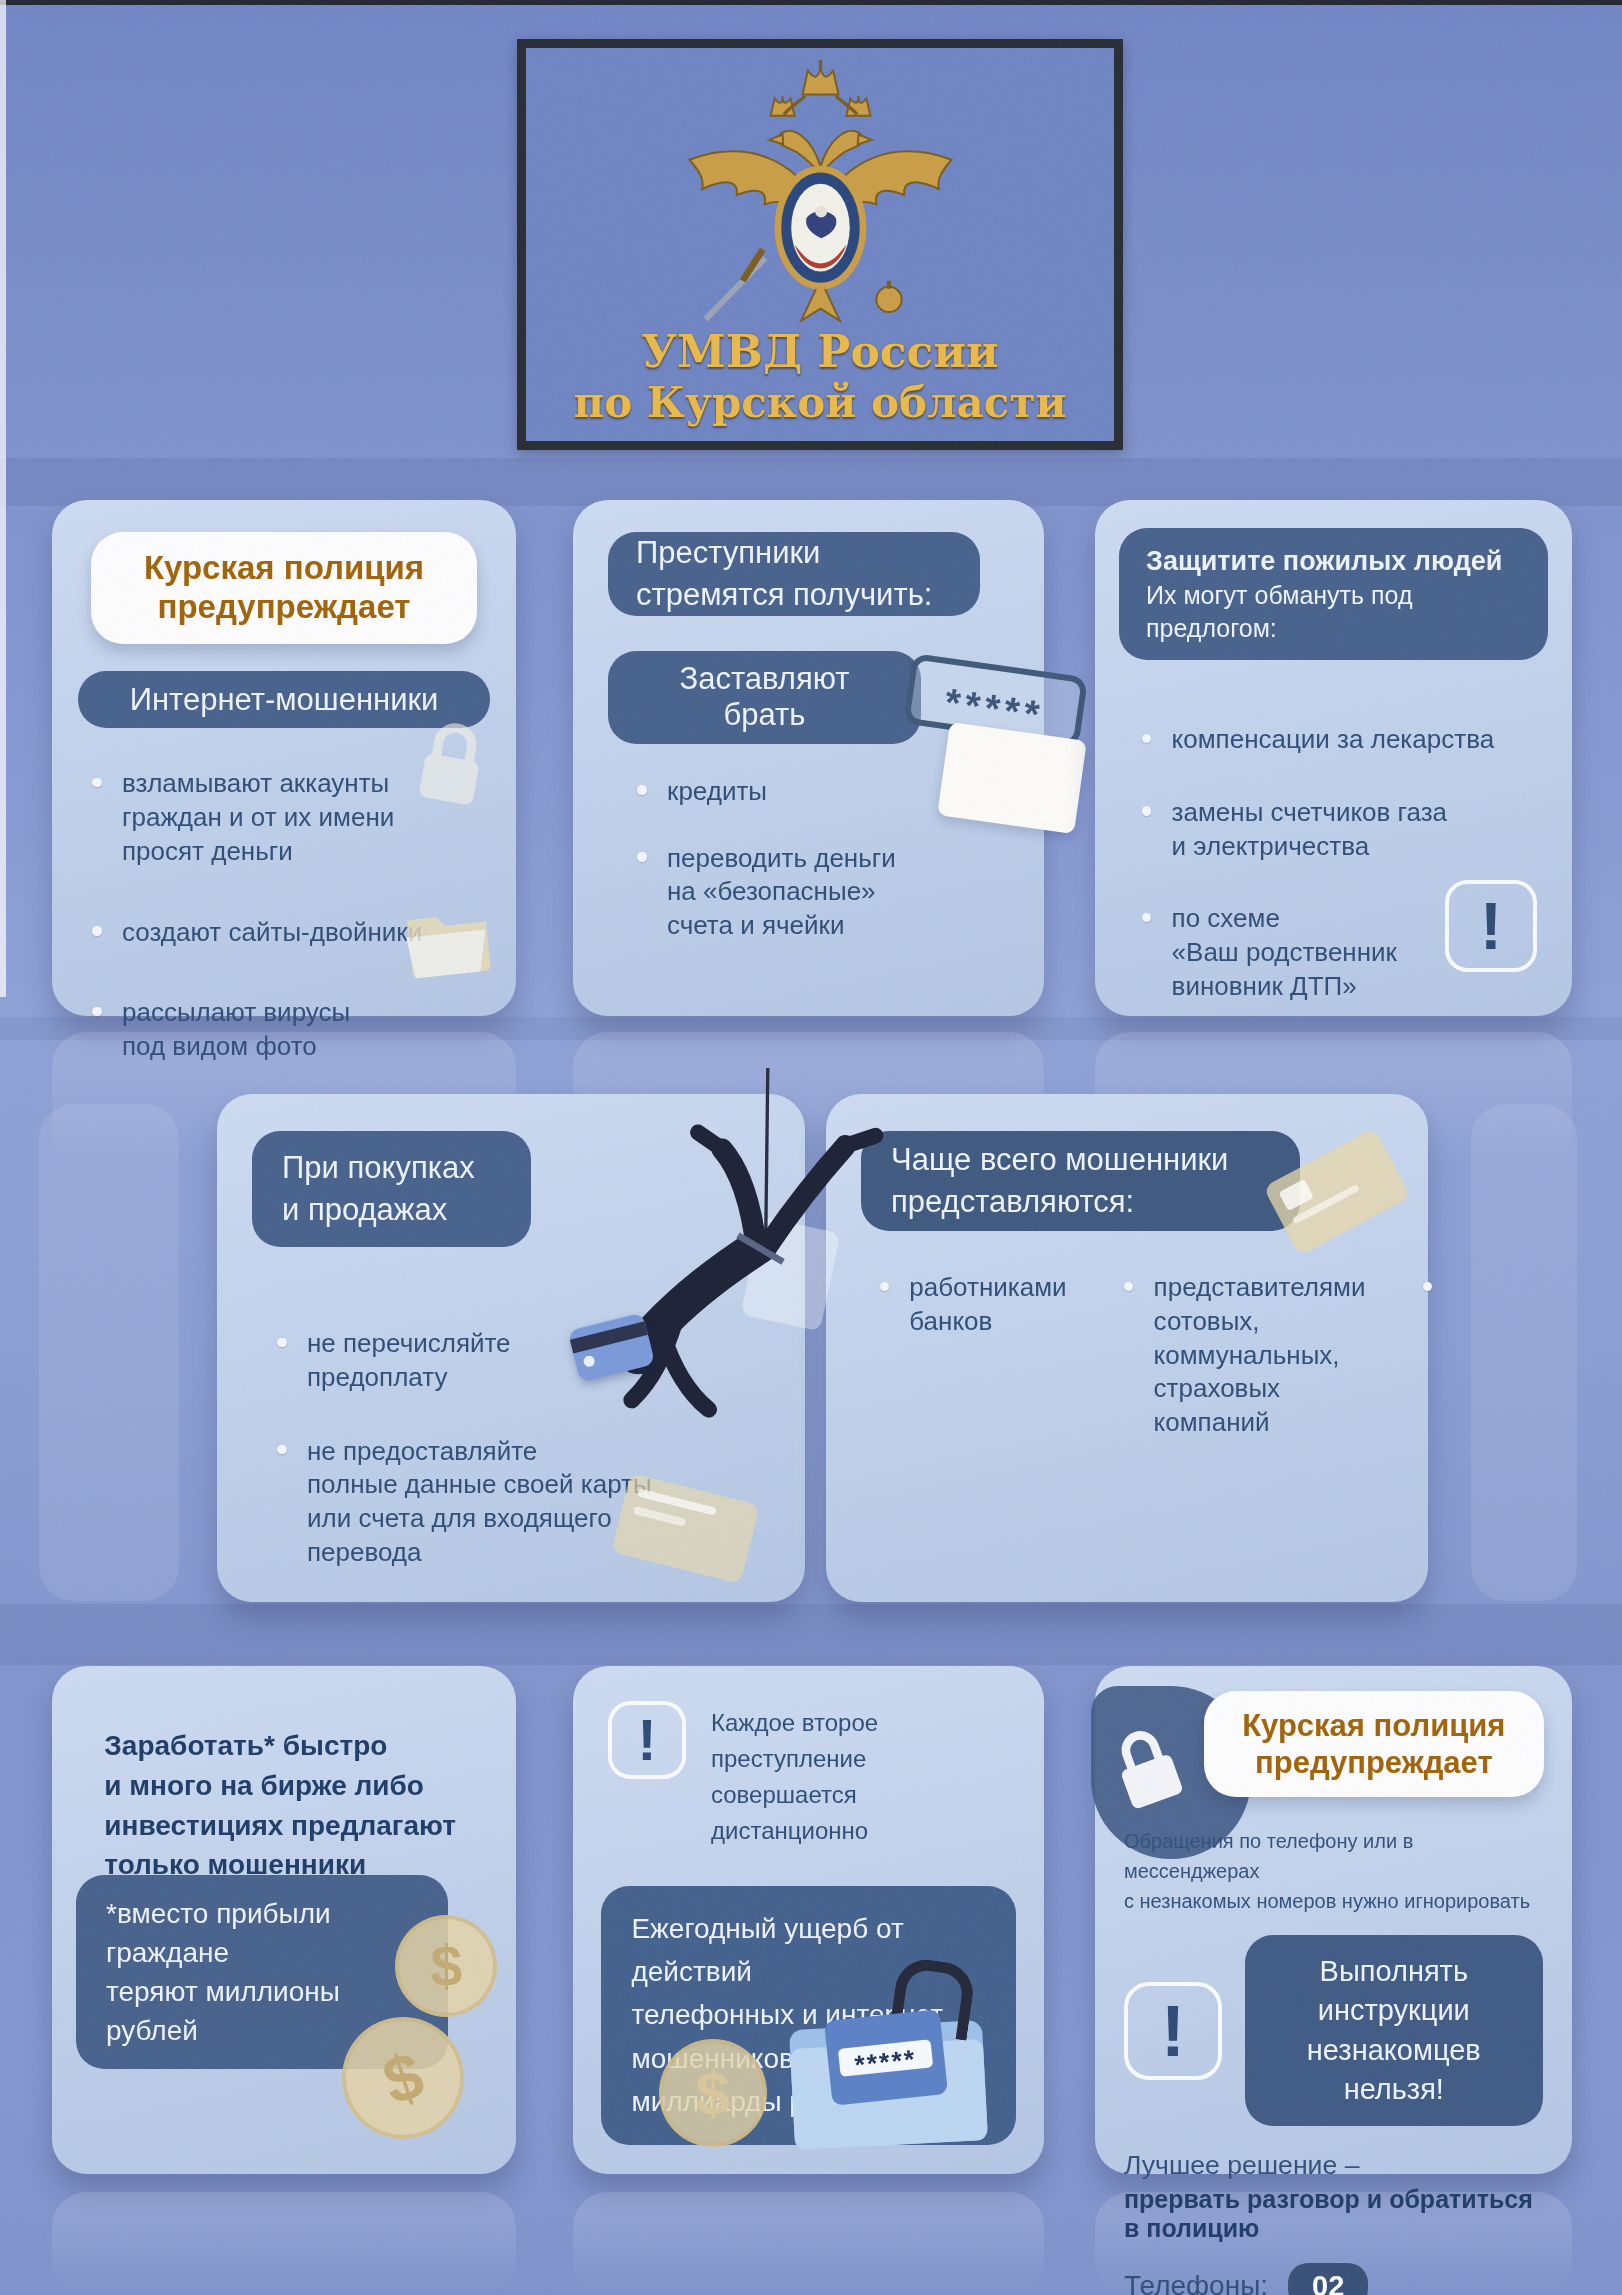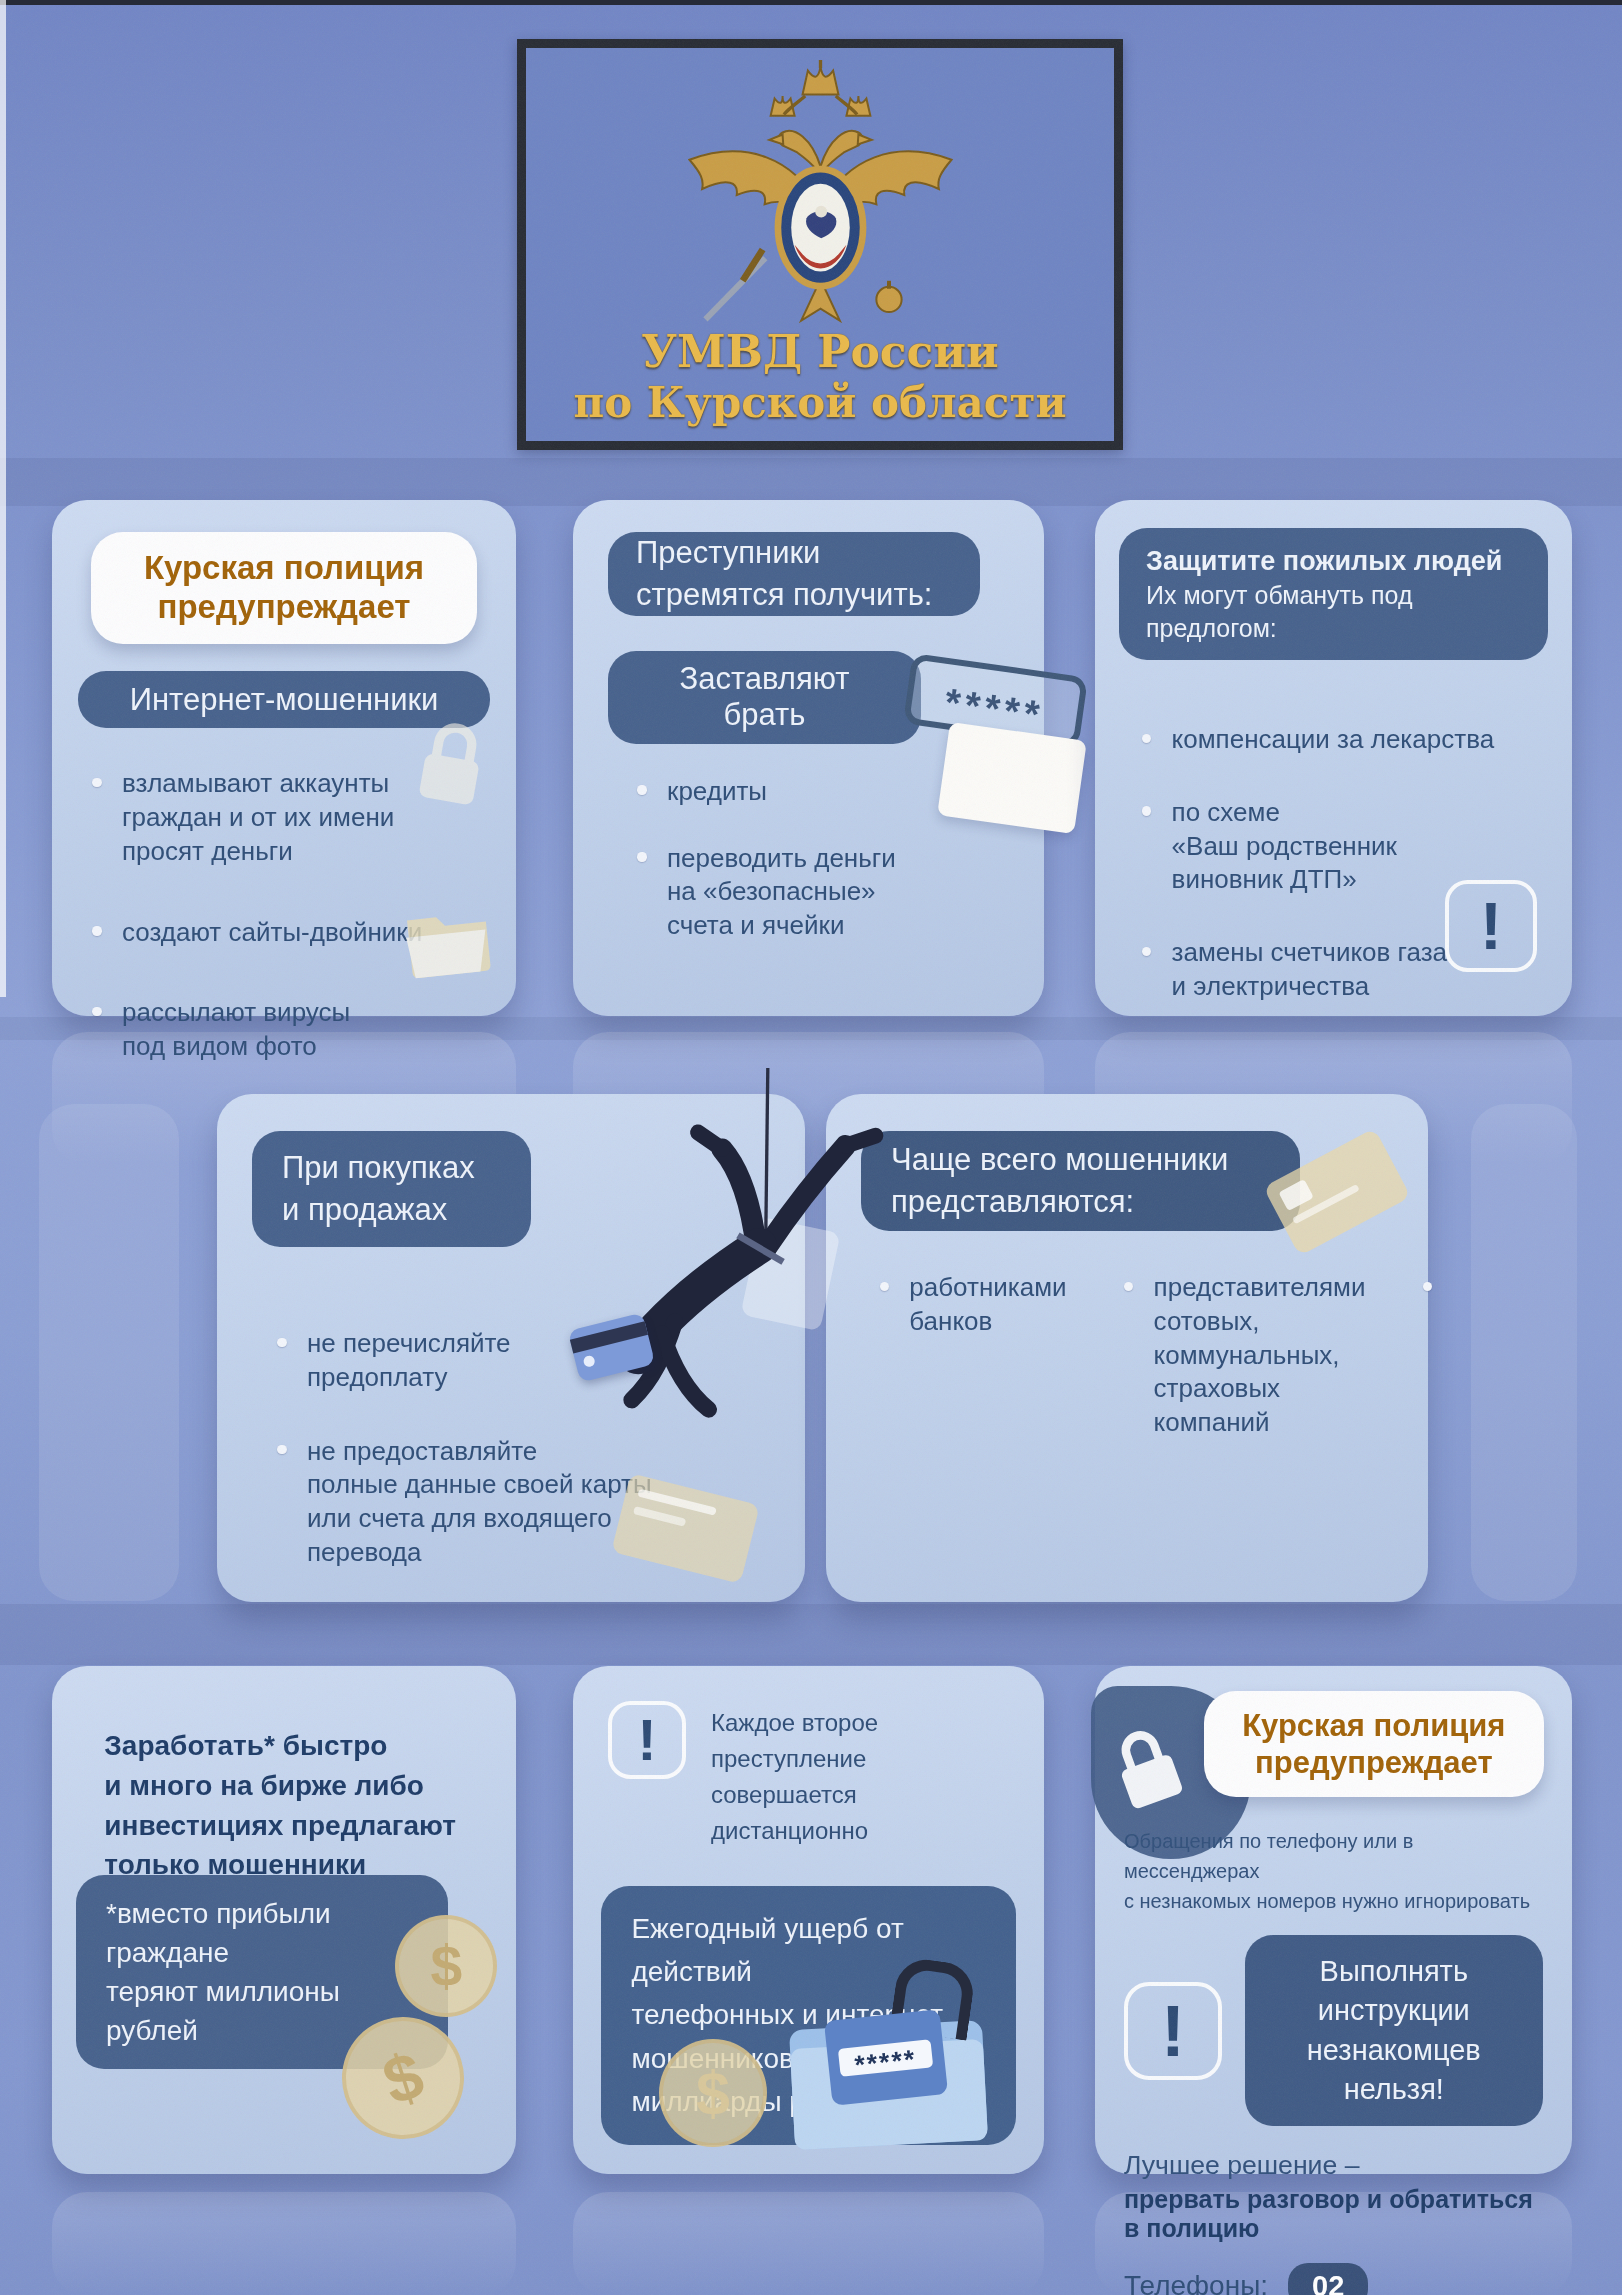--- a/index.html
+++ b/index.html
@@ -155,25 +155,25 @@
                 transform:rotate(8deg);box-shadow:0 5.3px 10.6px rgba(30,40,90,.18);"></div>
   </div>
 
   <div class="card" style="left:1095px;top:500px;width:477px;height:516px;">
     <div class="dark-pill" style="margin:-4px -10.6px 0 -10.6px;padding:16px 26.6px;line-height:1.3;">
       <div style="font-size:27px;font-weight:bold;">Защитите пожилых людей</div>
       <div style="font-size:25px;">Их могут обмануть под предлогом:</div>
     </div>
     <ul class="bullets" style="margin-top:63px;display:flex;flex-direction:column;gap:39px;margin-left:6.6px;">
       <li><span class="dot"></span><span class="pre">компенсации за лекарства</span></li>
+      <li><span class="dot"></span><span class="pre">замены счетчиков газа
+и электричества</span></li>
       <li><span class="dot"></span><span class="pre">по схеме
 «Ваш родственник
 виновник ДТП»</span></li>
-      <li><span class="dot"></span><span class="pre">замены счетчиков газа
-и электричества</span></li>
     </ul>
     <div class="excl-box" style="position:absolute;right:35px;bottom:44px;width:92px;height:92px;font-size:66px;">
       <span>!</span>
     </div>
   </div>
 
   <div class="card" style="left:217px;top:1094px;width:588px;height:508px;">
     <div class="dark-pill pre" style="width:279px;padding:16px 30px;font-size:31px;line-height:1.35;margin-top:5.3px;">При покупках
 и продажах</div>
     <ul class="bullets" style="margin-top:80px;display:flex;flex-direction:column;gap:40px;margin-left:20px;">

